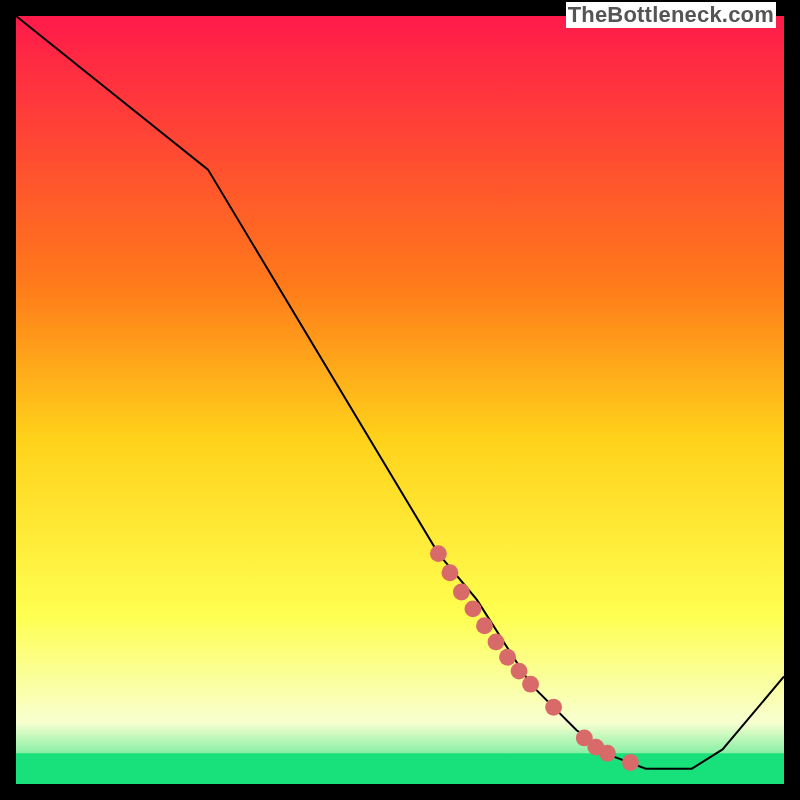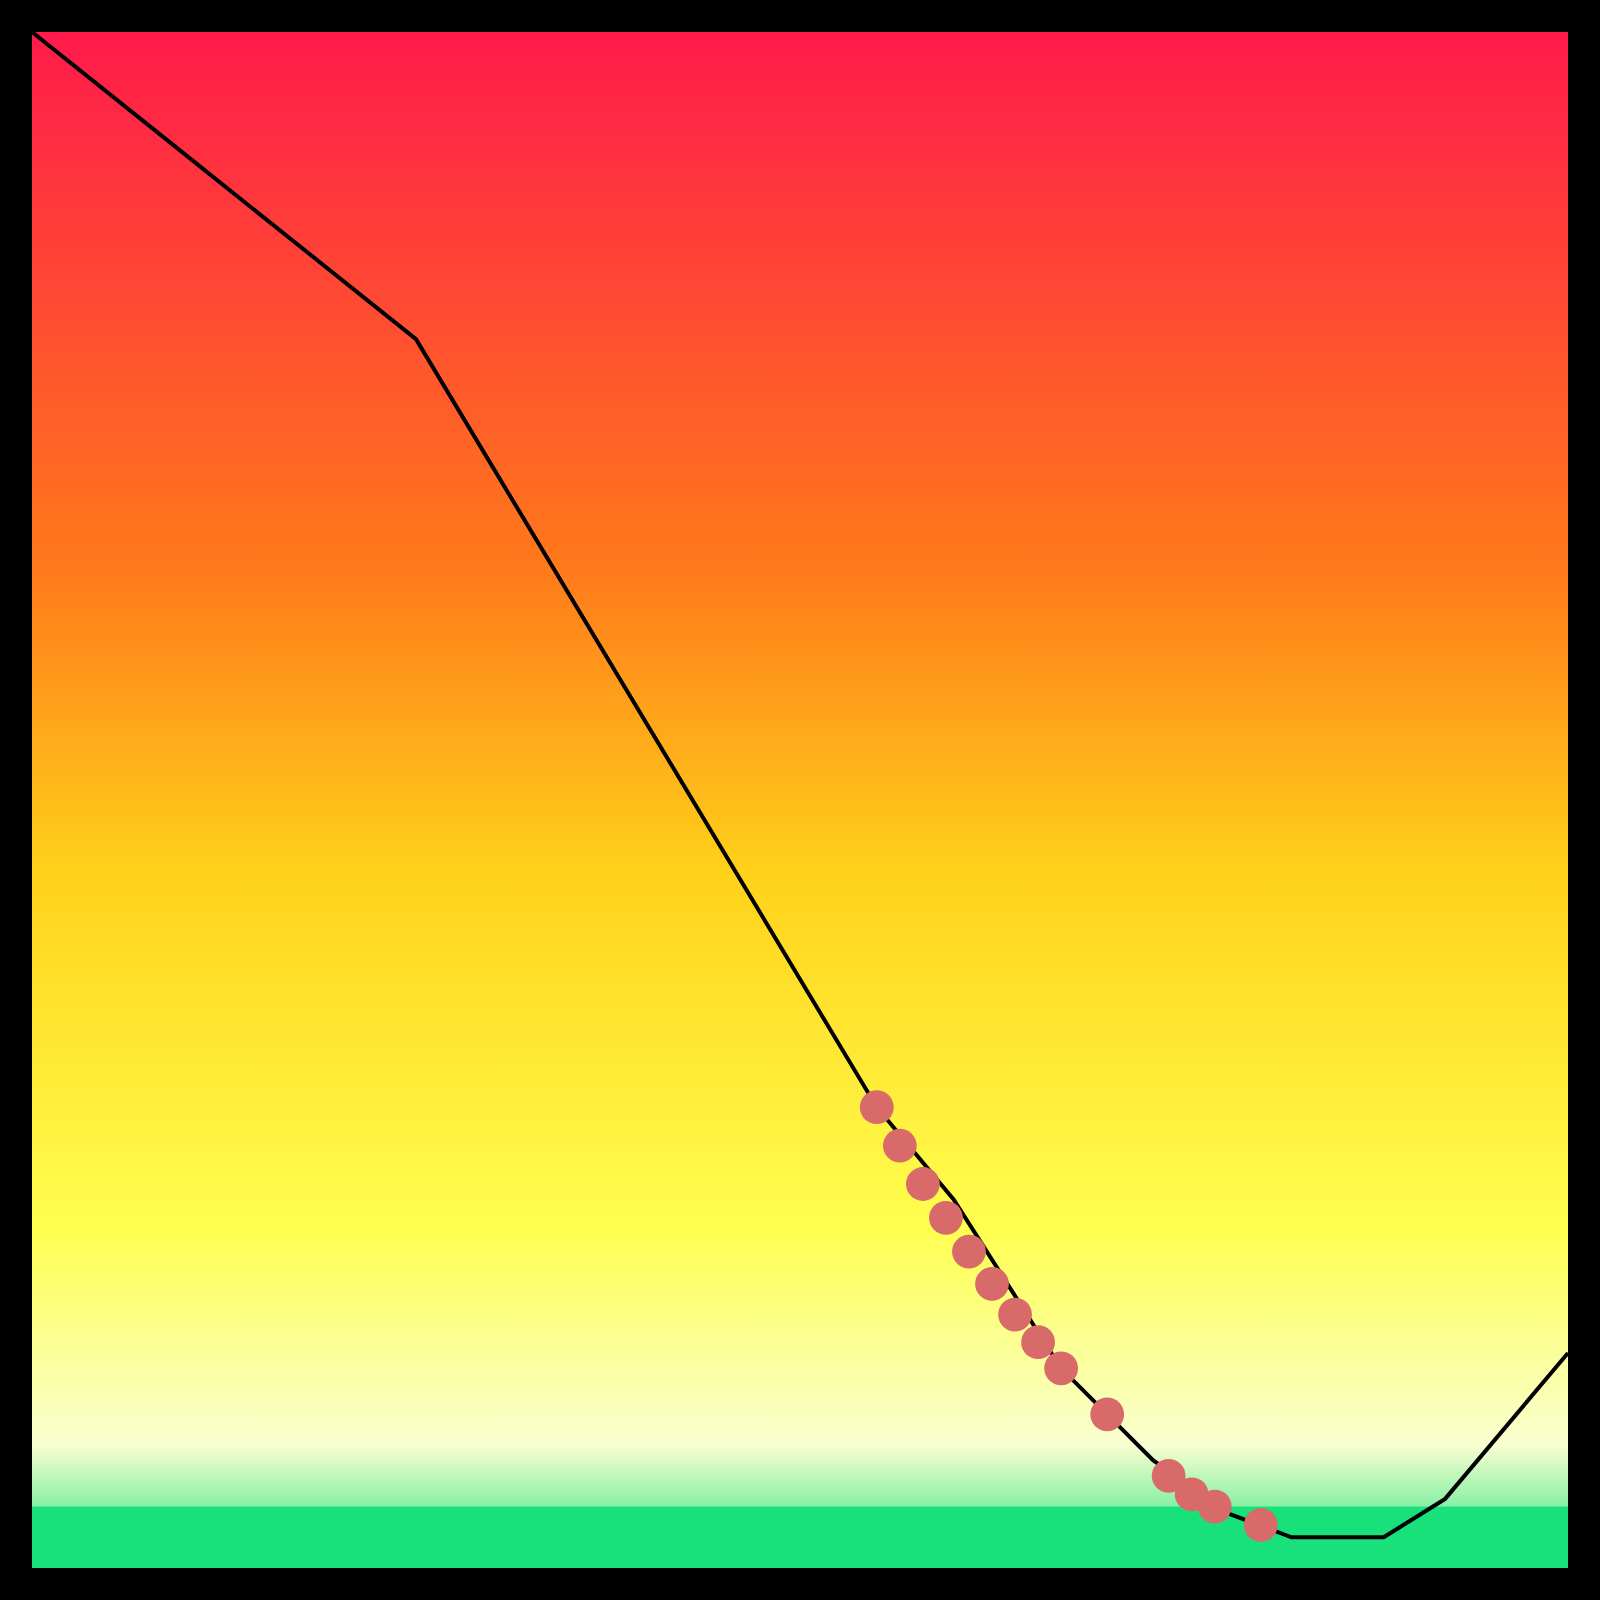--- a/index.html
+++ b/index.html
@@ -35,20 +35,21 @@
     inset: 0;
     width: 768px;
     height: 768px;
     display: block;
   }
 </style>
 </head>
 <body>
 
 <div class="frame">
+  <div class="watermark">TheBottleneck.com</div>
 
   <svg viewBox="0 0 100 100" preserveAspectRatio="none">
     <defs>
       <linearGradient id="bg-grad" x1="0" y1="0" x2="0" y2="1">
         <stop id="g0" offset="0%" stop-color="#ff1a4b"></stop>
         <stop id="g1" offset="35%" stop-color="#ff7a1a"></stop>
         <stop id="g2" offset="55%" stop-color="#ffd21a"></stop>
         <stop id="g3" offset="78%" stop-color="#ffff50"></stop>
         <stop id="g4" offset="92%" stop-color="#f8ffd0"></stop>
         <stop id="g5" offset="100%" stop-color="#18e07a"></stop>

